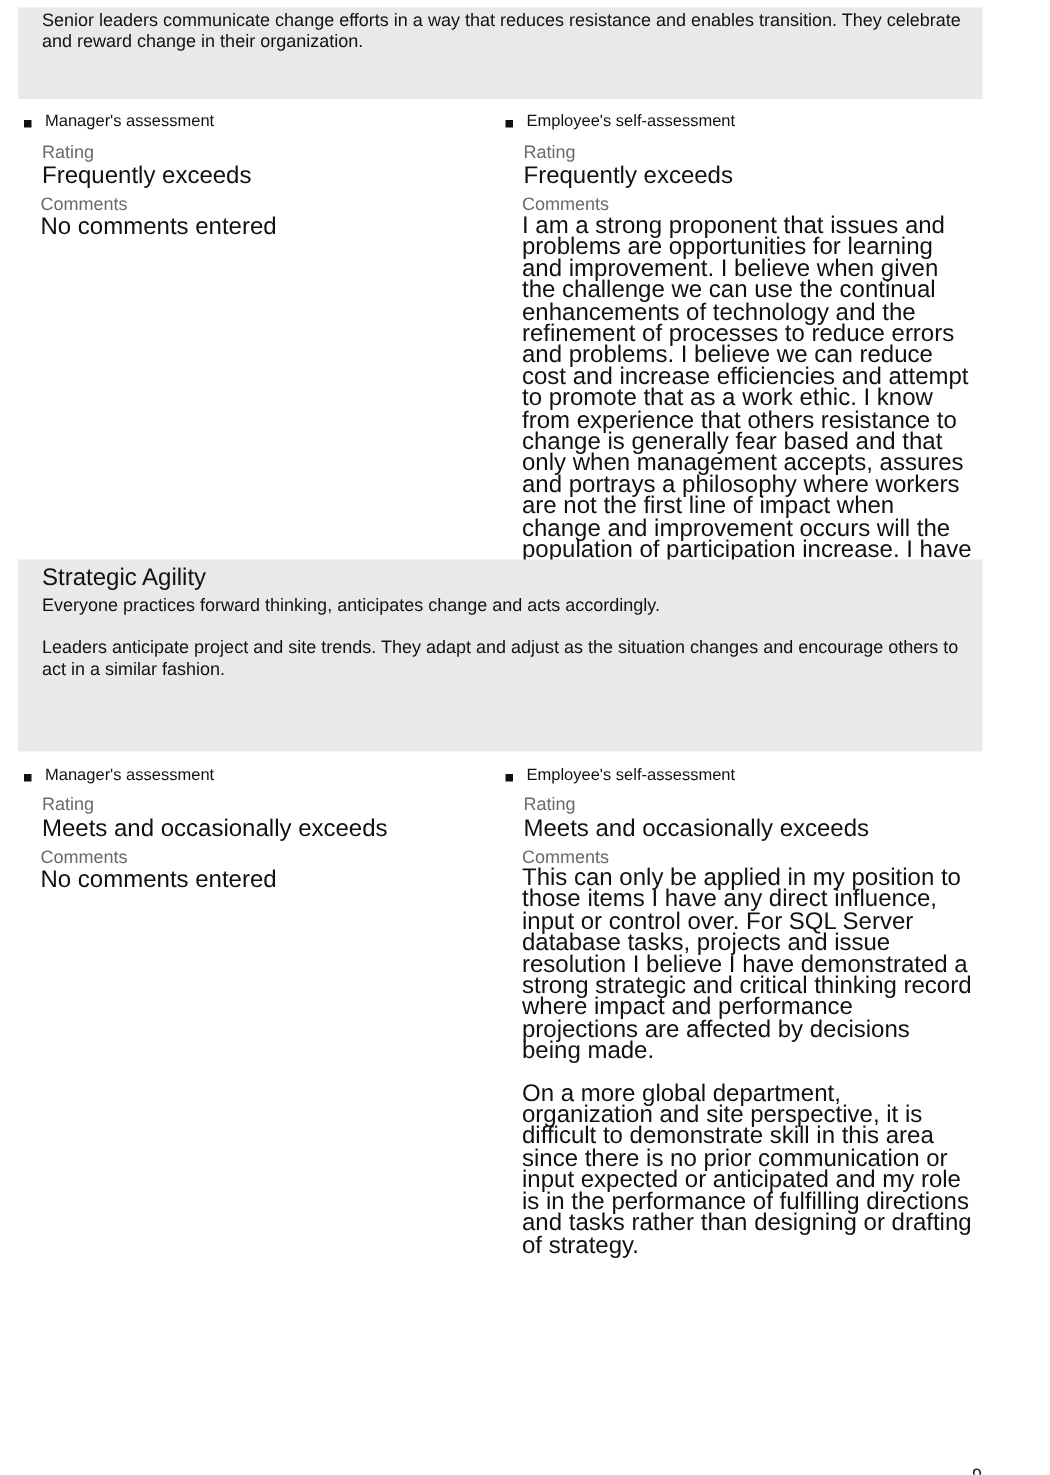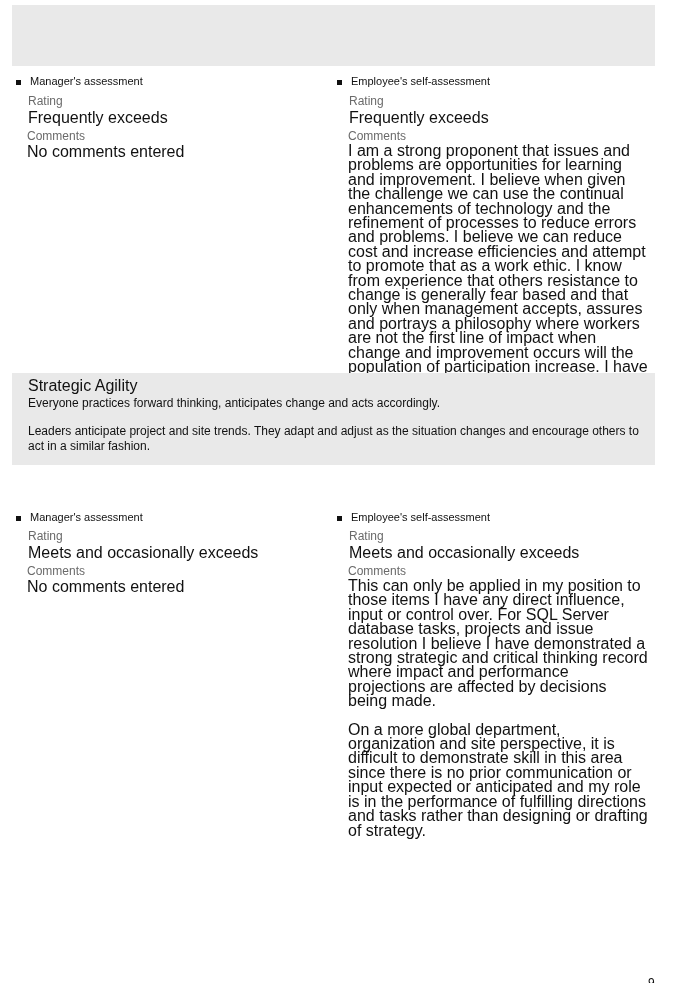--- a/index.html
+++ b/index.html
@@ -87,20 +87,21 @@
       left: 648px;
       top: 976px;
       font-size: 12px;
       color: #111;
     }
   </style>
 </head>
 <body>
 
 <div class="competency-box" style="top:5px; height:61px; padding-top:1px;">
+  <p class="competency-para">Senior leaders communicate change efforts in a way that reduces resistance and enables transition.  They celebrate and reward change in their organization.</p>
 </div>
 
 <div class="assess-col" style="left:14px; top:71px;">
   <h3 class="assess-heading">
     <span class="bullet"></span>
     <span>Manager's assessment</span>
   </h3>
   <div style="padding-left:14px; margin-top:3px;">
     <p class="field-label">Rating</p>
     <p class="field-value" style="margin-top:1px;">Frequently exceeds</p>
@@ -117,21 +118,21 @@
   <div style="padding-left:14px; margin-top:3px;">
     <p class="field-label">Rating</p>
     <p class="field-value" style="margin-top:1px;">Frequently exceeds</p>
     <p class="field-label" style="margin-top:4px; margin-left:-1px;">Comments</p>
     <div class="comment-text" style="margin-left:-1px;">
       <p>I am a strong proponent that issues and problems are opportunities for learning and improvement. I believe when given the challenge we can use the continual enhancements of technology and the refinement of processes to reduce errors and problems. I believe we can reduce cost and increase efficiencies and attempt to promote that as a work ethic. I know from experience that others resistance to change is generally fear based and that only when management accepts, assures and portrays a philosophy where workers are not the first line of impact when change and improvement occurs will the population of participation increase. I have attempted to demonstrate a work ethic and attitude where solutions are sought and proposed to any issue or challenge that has arisen.</p>
     </div>
   </div>
 </div>
 
-<div class="competency-box" style="top:373px; height:92px; padding-top:3px;">
+<div class="competency-box" style="top:373px; height:128px; padding-top:3px;">
   <h2 class="competency-title">Strategic Agility</h2>
   <p class="competency-para">Everyone practices forward thinking, anticipates change and acts accordingly.</p>
   <p class="competency-para">Leaders anticipate project and site trends.  They adapt and adjust as the situation changes and encourage others to act in a similar fashion.</p>
 </div>
 
 <div class="assess-col" style="left:14px; top:507px;">
   <h3 class="assess-heading">
     <span class="bullet"></span>
     <span>Manager's assessment</span>
   </h3>

